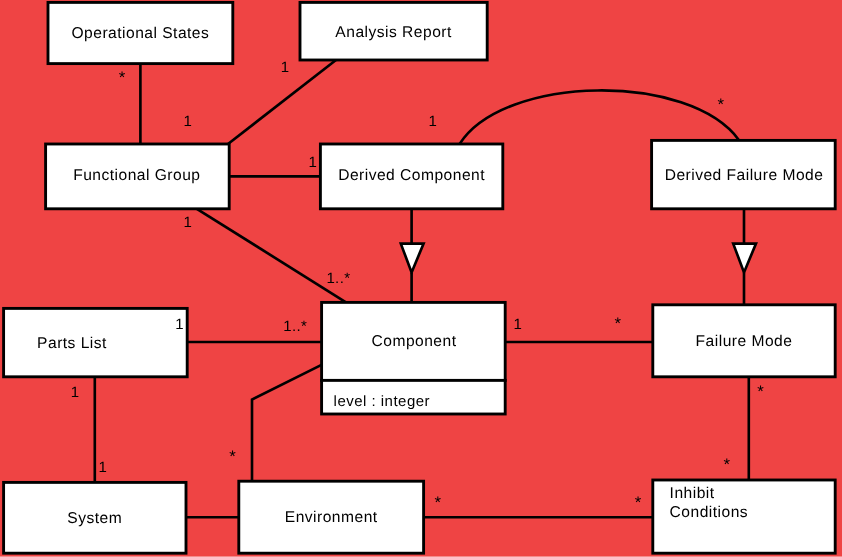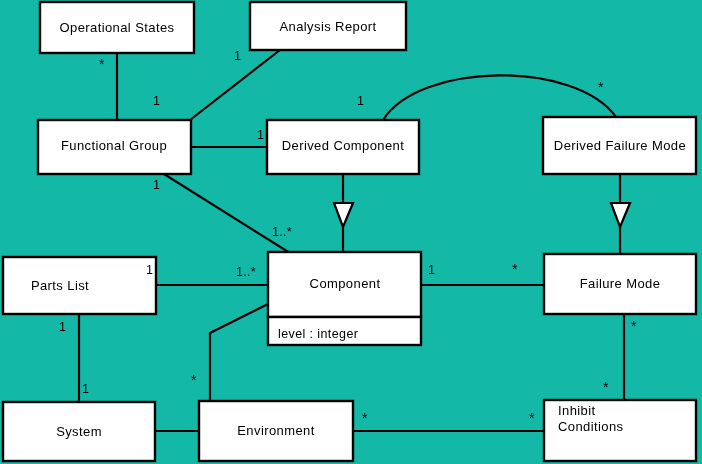--- a/index.html
+++ b/index.html
@@ -8,21 +8,21 @@
     padding: 0;
     background: #ffffff;
   }
   body {
     font-family: "Liberation Sans", sans-serif;
   }
   #diagram-root {
     position: relative;
     width: 702px;
     height: 464px;
-    background: #14b8a6;
+    background: #ef4444;
     overflow: hidden;
   }
   svg#uml-canvas {
     position: absolute;
     top: 0;
     left: 0;
     width: 702px;
     height: 464px;
     display: block;
   }

